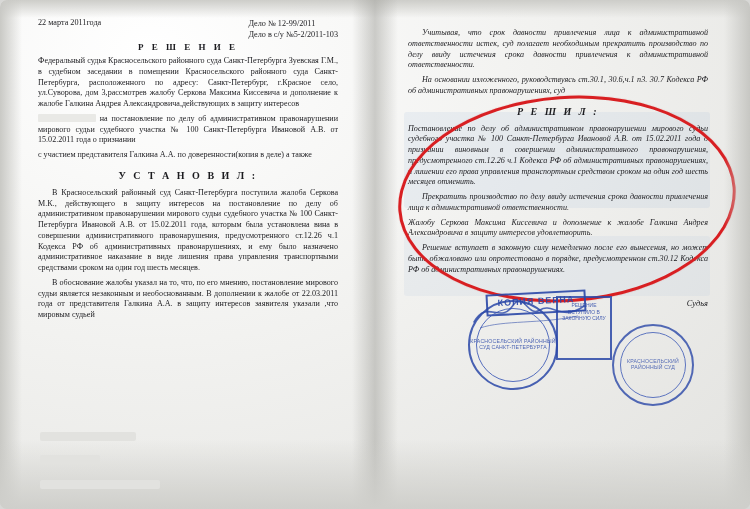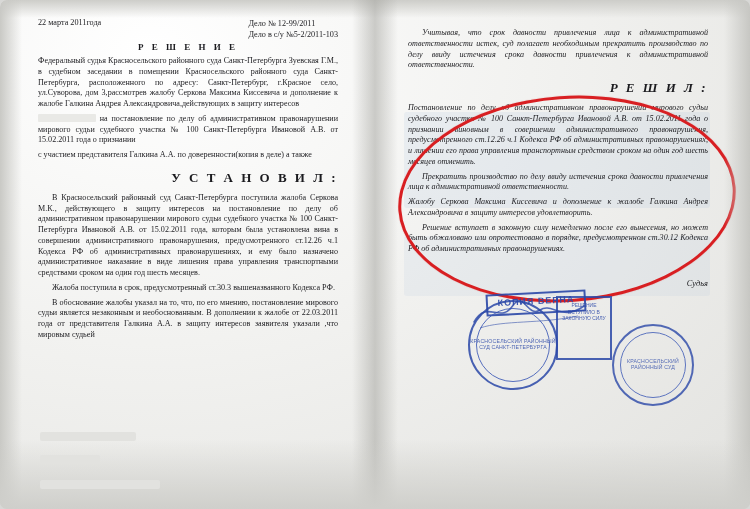--- a/index.html
+++ b/index.html
@@ -28,21 +28,21 @@
   .left{left:38px;top:18px;width:300px;}
   .right{left:408px;top:28px;width:300px;font-style:italic;}
 
   .hdr-row{display:flex;justify-content:space-between;font-size:8.2px;}
   .hdr-date{font-size:8.2px;}
   .hdr-case{font-size:8.2px;line-height:1.35;text-align:left;}
   .center-title{
     text-align:center;font-size:9px;letter-spacing:3px;font-weight:bold;margin:2px 0 4px 0;
   }
   .sub-title{
-    text-align:right;font-size:13px;letter-spacing:2.5px;font-weight:bold;margin:9px 0 7px 0;
+    text-align:center;font-size:10px;letter-spacing:2.5px;font-weight:bold;margin:9px 0 7px 0;
   }
   p.t{
     font-size:8.1px;line-height:1.33;text-align:justify;margin:0 0 4px 0;
   }
   p.t.ind{text-indent:14px;}
   .rsignature{margin-top:24px;font-size:8.4px;text-align:right;}
   .blank{display:inline-block;background:#e9e9e6;border-radius:1px;}
   .bl1{width:58px;height:8px;vertical-align:-1px;}
 
   
@@ -120,29 +120,29 @@
     <p class="t">Федеральный судья Красносельского районного суда Санкт-Петербурга Зуевская Г.М., в судебном заседании в помещении Красносельского районного суда Санкт-Петербурга, расположенного по адресу: Санкт-Петербург, г.Красное село, ул.Суворова, дом 3,рассмотрев жалобу Серкова Максима Киссевича и дополнение к жалобе Галкина Андрея Александровича,действующих в защиту интересов</p>
     <p class="t">
       <span class="blank bl1"></span>
       <span>на постановление по делу об административном правонарушении мирового судьи судебного участка № 100 Санкт-Петербурга Ивановой А.В. от 15.02.2011 года о признании</span>
     </p>
     <p class="t">с участием представителя Галкина А.А. по доверенности(копия в деле) а также</p>
 
     <div class="sub-title">У С Т А Н О В И Л :</div>
 
     <p class="t ind">В Красносельский районный суд Санкт-Петербурга поступила жалоба Серкова М.К., действующего в защиту интересов на постановление по делу об административном правонарушении мирового судьи судебного участка № 100 Санкт-Петербурга Ивановой А.В. от 15.02.2011 года, которым была установлена вина в совершении административного правонарушения, предусмотренного ст.12.26 ч.1 Кодекса РФ об административных правонарушениях, и ему было назначено административное наказание в виде лишения права управления транспортными средствами сроком на один год шесть месяцев.</p>
-    <p class="t ind">Жалоба поступила в срок, предусмотренный ст.30.3 вышеназванного Кодекса РФ.</p>
     <p class="t ind">В обоснование жалобы указал на то, что, по его мнению, постановление мирового судьи является незаконным и необоснованным. В дополнении к жалобе от 22.03.2011 года от представителя Галкина А.А. в защиту интересов заявителя указали ,что мировым судьей</p>
   </div>
 
   <div class="tint"></div>
   <div class="tint2"></div>
 
   <div class="col right">
     <p class="t ind">Учитывая, что срок давности привлечения лица к административной ответственности истек, суд полагает необходимым прекратить производство по делу ввиду истечения срока давности привлечения к административной ответственности.</p>
+    <p class="t ind">На основании изложенного, руководствуясь ст.30.1, 30.6,ч.1 п3. 30.7 Кодекса РФ об административных правонарушениях, суд</p>
 
     <div class="sub-title">Р Е Ш И Л :</div>
 
     <p class="t">Постановление по делу об административном правонарушении мирового судьи судебного участка № 100 Санкт-Петербурга Ивановой А.В. от 15.02.2011 года о признании виновным в совершении административного правонарушения, предусмотренного ст.12.26 ч.1 Кодекса РФ об административных правонарушениях, и лишении его права управления транспортным средством сроком на один год шесть месяцев отменить.</p>
     <p class="t ind">Прекратить производство по делу ввиду истечения срока давности привлечения лица к административной ответственности.</p>
     <p class="t">Жалобу Серкова Максима Киссевича и дополнение к жалобе Галкина Андрея Александровича в защиту интересов удовлетворить.</p>
     <p class="t ind">Решение вступает в законную силу немедленно после его вынесения, но может быть обжаловано или опротестовано в порядке, предусмотренном ст.30.12 Кодекса РФ об административных правонарушениях.</p>
 
     <div class="rsignature">
       <span>Судья</span>

